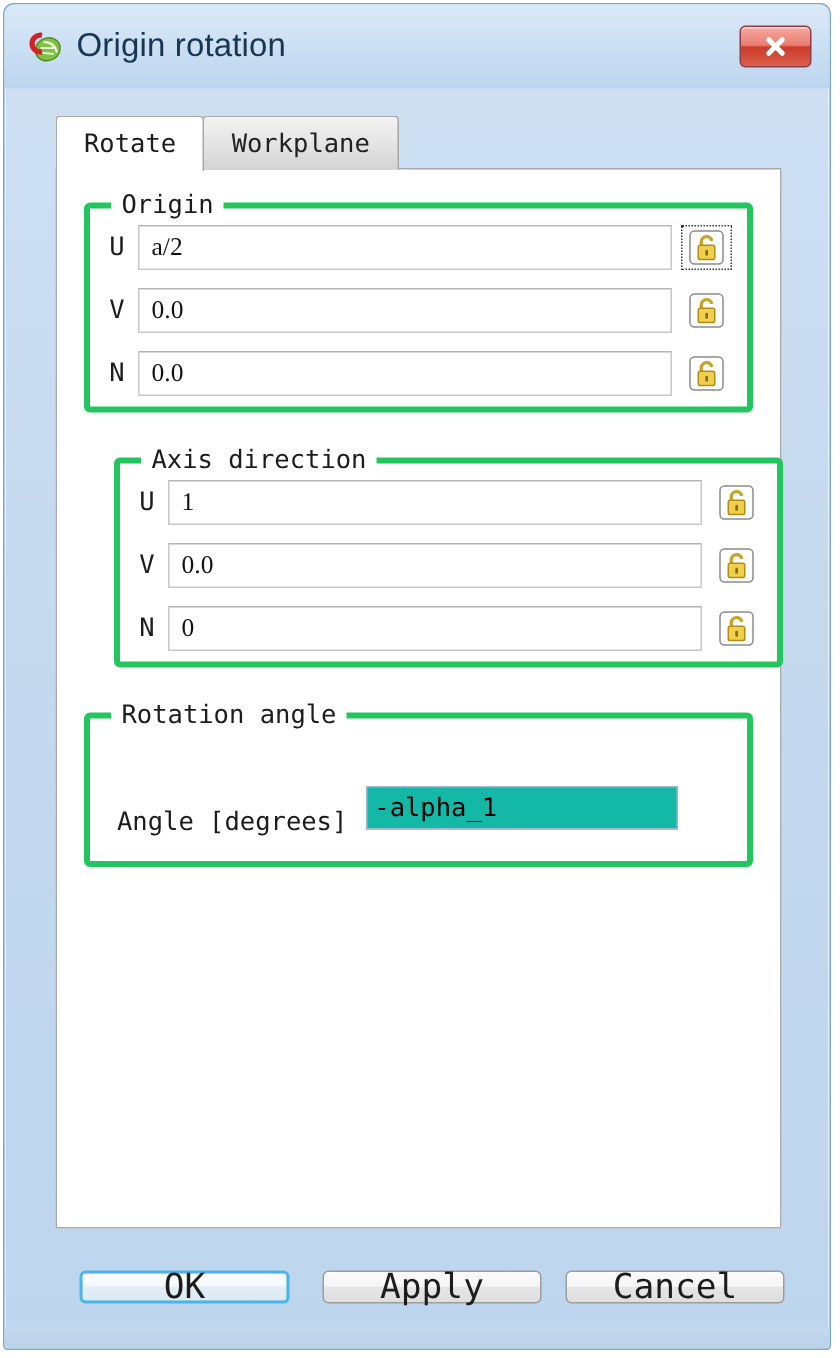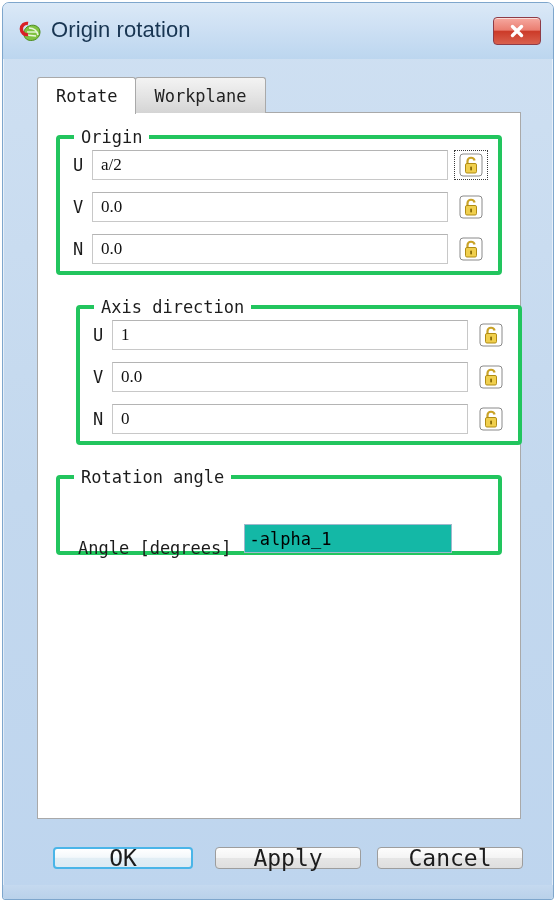--- a/index.html
+++ b/index.html
@@ -405,21 +405,21 @@
             <svg width="24" height="24" viewBox="0 0 24 24">
               <rect x="1" y="1" width="22" height="22" rx="3" fill="#ffffff" stroke="#8a8a8a" stroke-width="1"></rect>
               <path d="M8.5 11 L8.5 8 A3.6 3.6 0 0 1 15.6 7.6" fill="none" stroke="#c9a227" stroke-width="2.2"></path>
               <rect x="6.5" y="10.5" width="11" height="9.5" rx="1.4" fill="#f0cf4e" stroke="#b08c14" stroke-width="1"></rect>
               <rect x="11.2" y="13.5" width="1.8" height="4" rx="0.8" fill="#8a6c08"></rect>
             </svg>
           </span>
         </div>
       </div>
 
-      <div class="groupbox" style="left:18px; top:362px; width:446px; height:80px;">
+      <div class="groupbox" style="left:18px; top:362px; width:446px; height:103px;">
         <span class="group-title">Rotation angle</span>
         <div id="angle-row">
           <span id="angle-label">Angle [degrees]</span>
           <input id="angle-input" type="text" value="-alpha_1" style="">
         </div>
       </div>
 
     </div>
   </div>
 

